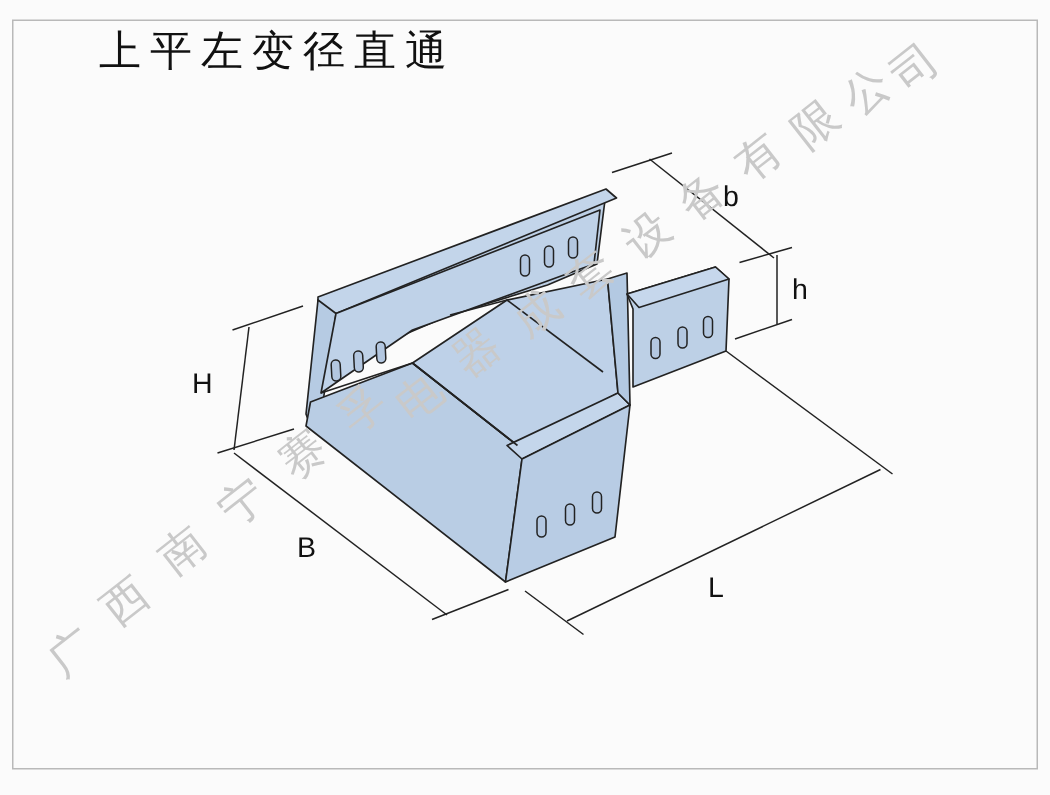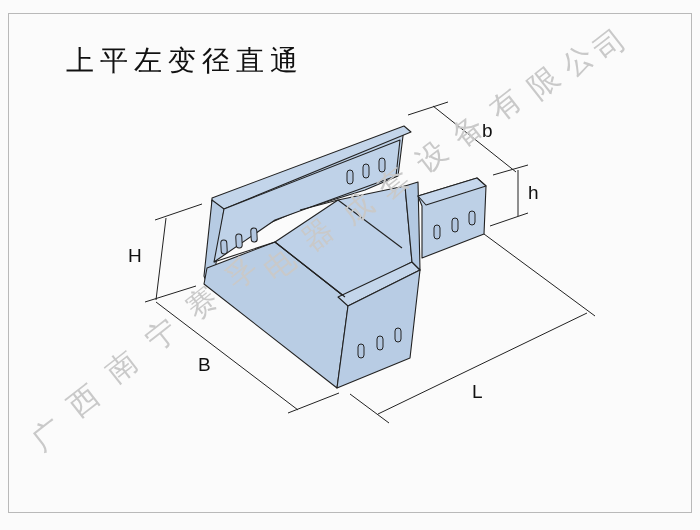--- a/index.html
+++ b/index.html
@@ -5,21 +5,21 @@
   html, body { margin: 0; padding: 0; }
   body {
     width: 700px; height: 530px; background: #fbfbfb; position: relative; overflow: hidden;
     font-family: "DejaVu Sans", "Liberation Sans", sans-serif;
   }
   .border-box {
     position: absolute; left: 8px; top: 13px; width: 499px; height: 500px;
     border: 1px solid #b9b9b9; box-sizing: border-box;
   }
   .title {
-    position: absolute; left: 66px; top: 42px; font-size: 28px; letter-spacing: 6px;
+    position: absolute; left: 66px; top: 15px; font-size: 28px; letter-spacing: 6px;
     color: #111; font-family: "DejaVu Sans", sans-serif;
   }
   svg.diagram { position: absolute; left: 0; top: 0; }
   .dim-label { font-family: "Liberation Sans", sans-serif; font-size: 19px; fill: #111; }
   .wm { font-family: "DejaVu Serif", "Liberation Serif", serif; font-size: 30px; fill: #c9c9c9; }
 </style>
 </head>
 <body>
 
 <div class="border-box" style="left:8px; top:13px; width:684px; height:500px;"></div>

